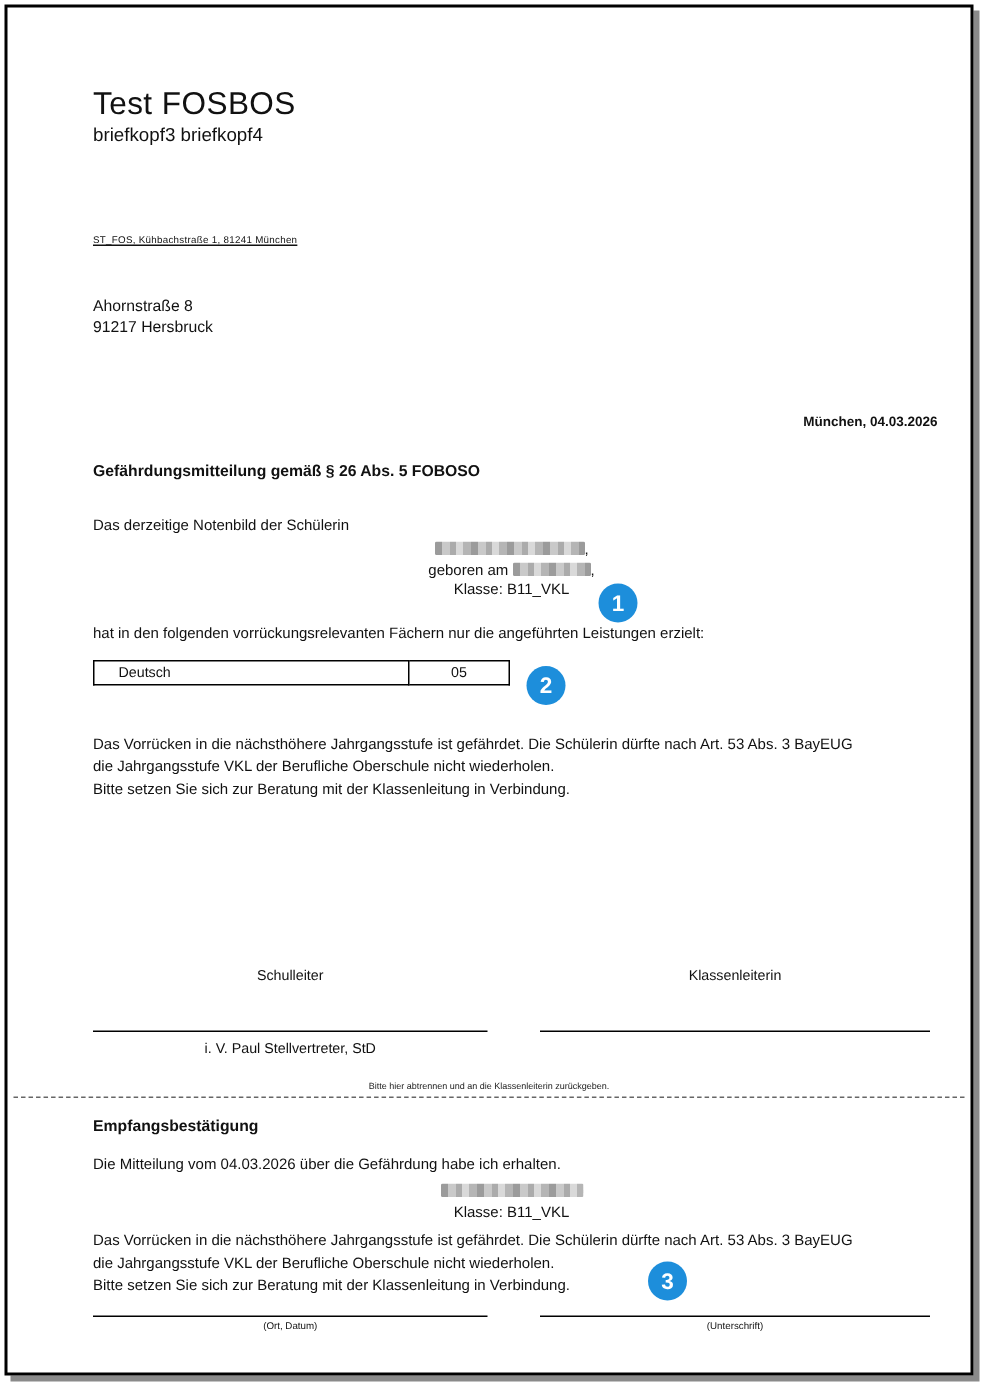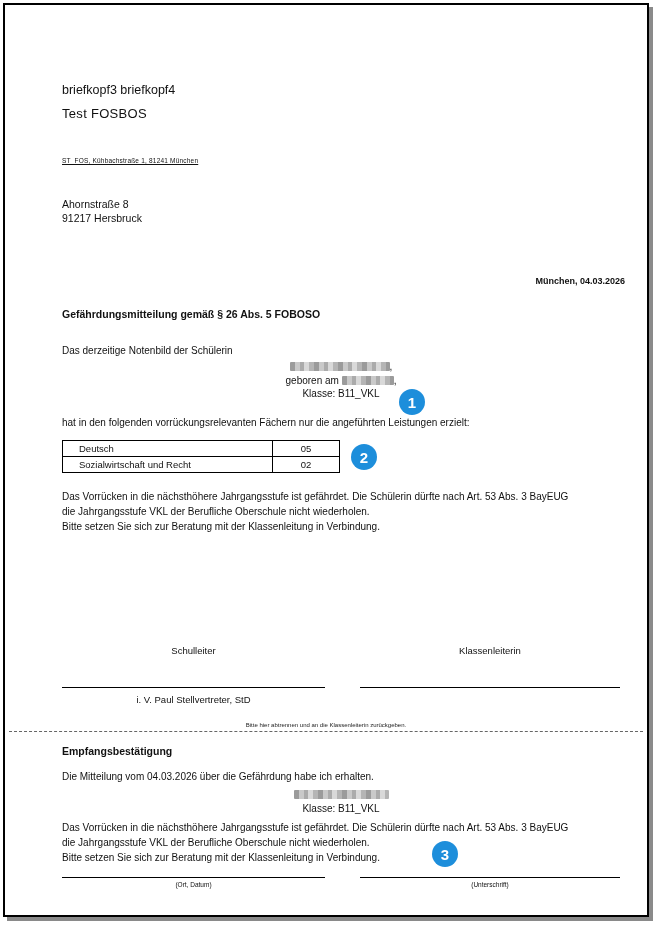--- a/index.html
+++ b/index.html
@@ -1,20 +1,20 @@
 <!DOCTYPE html>
 <html><head>
 <meta charset="utf-8">
 <style>
   html,body{margin:0;padding:0;background:#fff;}
   body{width:658px;height:928px;position:relative;font-family:"Liberation Sans",sans-serif;color:#111;}
   .page{position:absolute;left:3px;top:3px;width:642px;height:910px;background:#fff;
         border:2px solid #000;box-shadow:4px 4px 0 0 #8a8a8a;}
   .abs{position:absolute;}
-  .school-name{font-size:13px;letter-spacing:.3px;margin-top:48px;}
+  .school-name{font-size:21px;letter-spacing:.3px;}
   .briefkopf{font-size:12.5px;}
   .sender{font-size:6.5px;text-decoration:underline;letter-spacing:.2px;}
   .addr{font-size:10.5px;line-height:14px;}
   .dateline{font-size:9px;text-align:right;font-weight:bold;}
   .subject{font-size:10.5px;font-weight:bold;}
   .body-text{font-size:10px;line-height:15px;}
   .centered-block{left:0;right:0;text-align:center;padding-left:30px;font-size:10px;line-height:13.5px;}
   .redacted{display:inline-block;height:9px;vertical-align:-1px;border-radius:1px;
     background-image:
       repeating-linear-gradient(90deg,#9b9b9b 0 5px,#c9c9c9 5px 10px,#ababab 10px 14px,#d9d9d9 14px 19px,#b5b5b5 19px 24px),
@@ -62,24 +62,20 @@
   <div class="abs badge" style="left:394px;top:384px;">1</div>
 
   <div class="abs body-text" style="left:57px;top:410px;">hat in den folgenden vorrückungsrelevanten Fächern nur die angeführten Leistungen erzielt:</div>
 
   <table class="abs grades-table" style="left:57px;top:435px;">
     <tbody>
         <tr>
       <td>Deutsch</td>
       <td class="grade">05</td>
     </tr>
-    <tr>
-      <td>Sozialwirtschaft und Recht</td>
-      <td class="grade">02</td>
-    </tr>
   </tbody>
     </table>
 
   <div class="abs badge" style="left:346px;top:439px;">2</div>
 
   <div class="abs body-text" style="left:57px;top:484px;">
     <div>Das Vorrücken in die nächsthöhere Jahrgangsstufe ist gefährdet. Die Schülerin dürfte nach Art. 53 Abs. 3 BayEUG</div>
     <div>die Jahrgangsstufe VKL der Berufliche Oberschule nicht wiederholen.</div>
     <div>Bitte setzen Sie sich zur Beratung mit der Klassenleitung in Verbindung.</div>
   </div>

